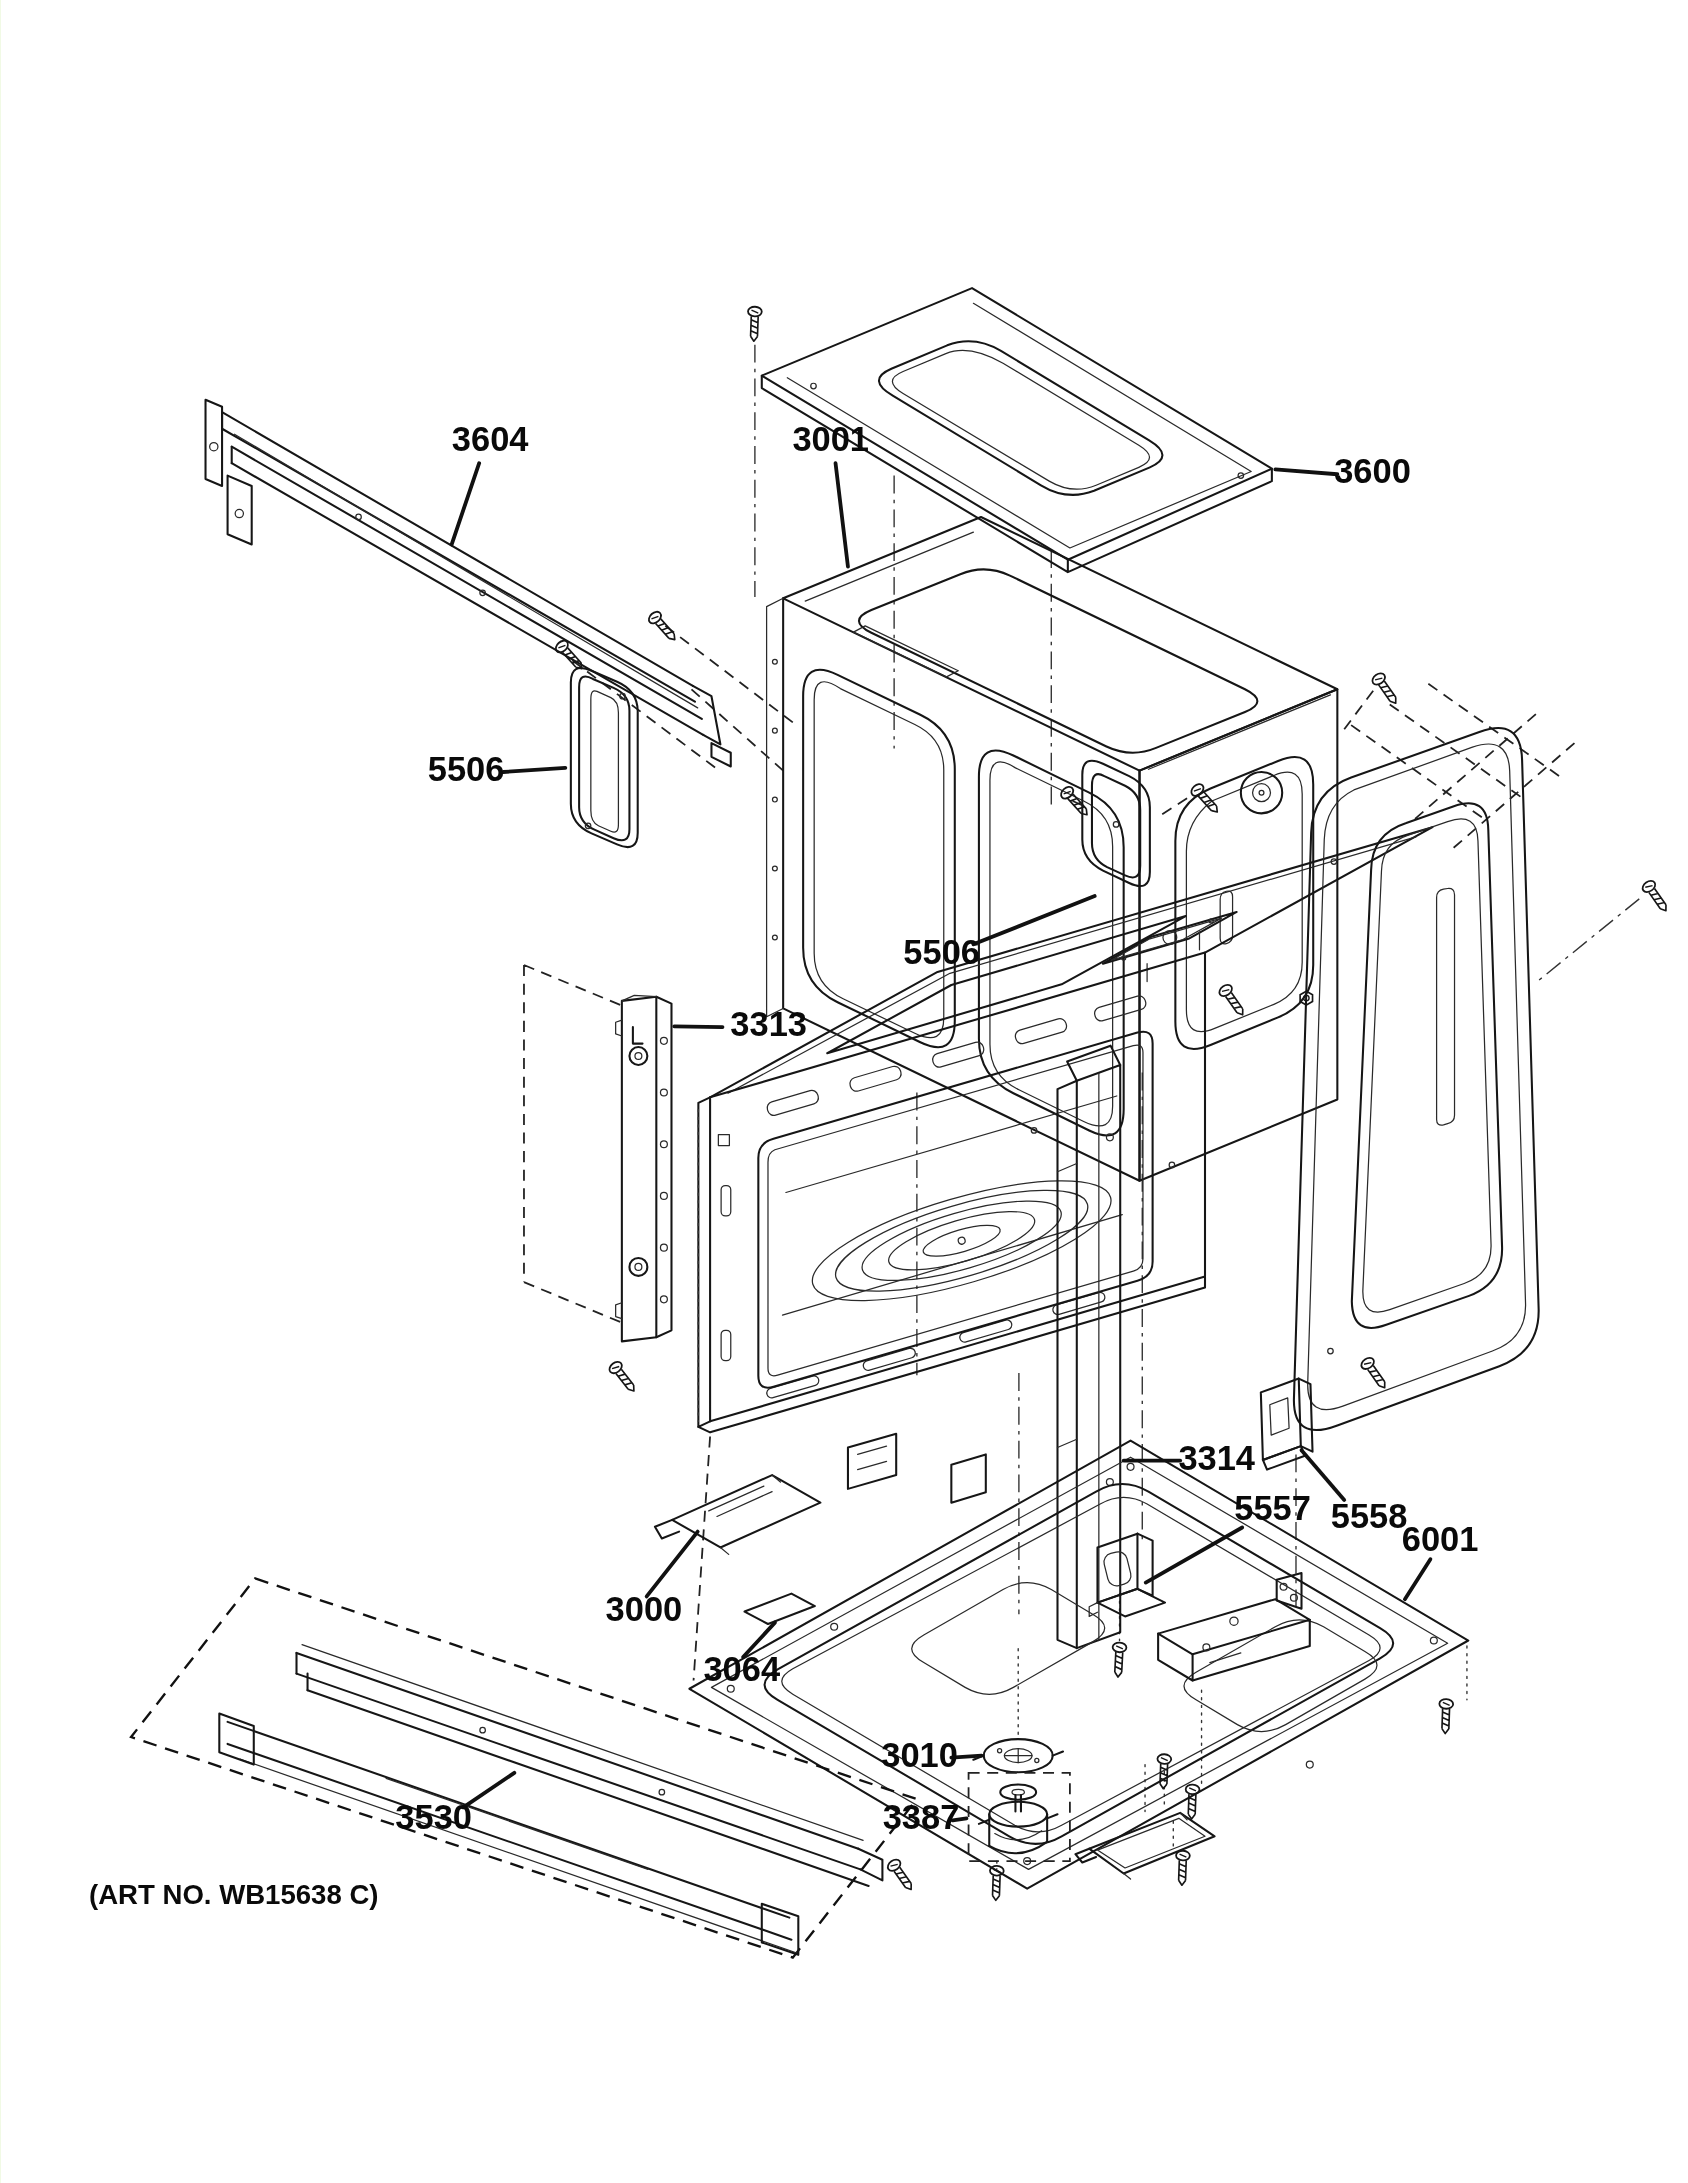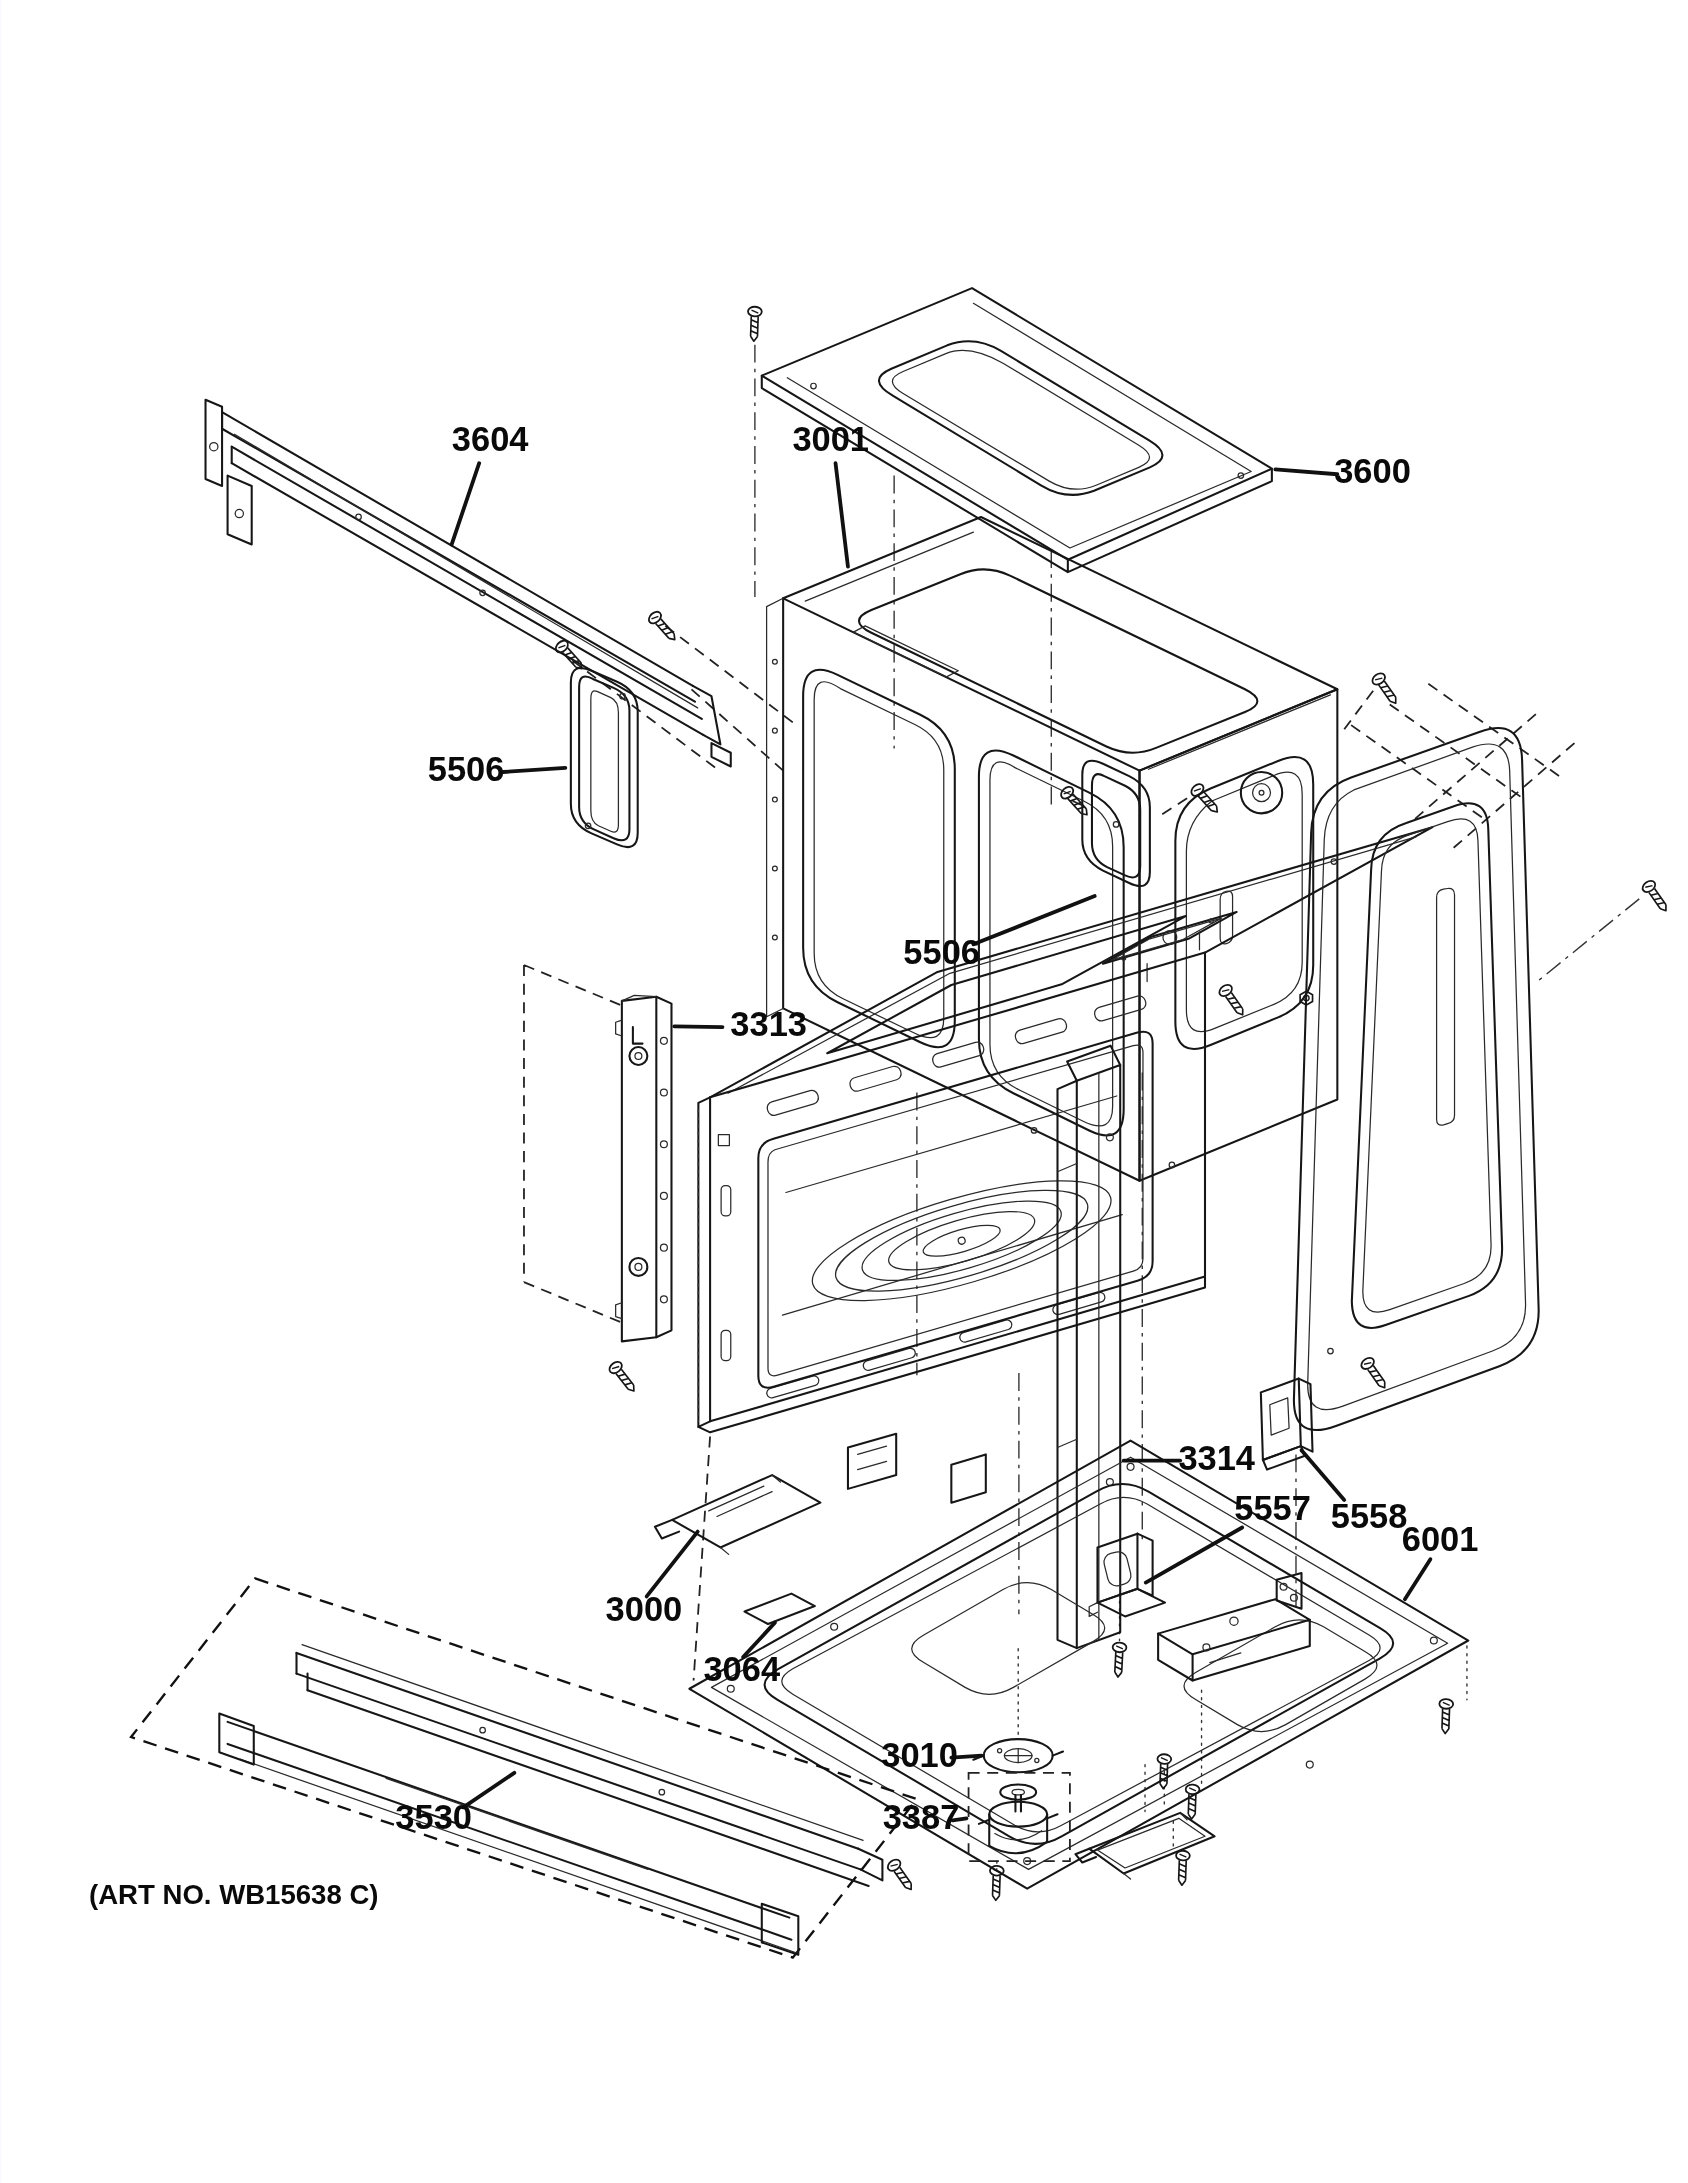--- a/index.html
+++ b/index.html
@@ -1,16 +1,16 @@
 <!DOCTYPE html>
 <html style="font-size:11px"><head>
 <meta charset="utf-8">
 <style>
   html,body{margin:0;padding:0;background:#ffffff;}
-  figure.diagram{margin:0;width:1689px;height:2183px;background:#c4b5fd;}
+  figure.diagram{margin:0;width:1689px;height:2183px;background:#84cc16;}
   svg{display:block;width:1689px;height:2183px;}
   
   .ln  {fill:none;stroke:#161616;stroke-width:3;stroke-linecap:round;stroke-linejoin:round;}
   .lt  {fill:none;stroke:#2a2a2a;stroke-width:1.8;stroke-linecap:round;stroke-linejoin:round;}
   .thk {fill:none;stroke:#111;stroke-width:5.5;stroke-linecap:round;}
   .dd  {fill:none;stroke:#333;stroke-width:2;stroke-dasharray:26 9 5 9;}
   .ds  {fill:none;stroke:#222;stroke-width:2.6;stroke-dasharray:16 11;}
   .dsb {fill:none;stroke:#111;stroke-width:3.4;stroke-dasharray:20 13;}
   .dt  {fill:none;stroke:#333;stroke-width:2;stroke-dasharray:3 8;stroke-linecap:round;}
   .lbl {font-family:"Liberation Sans",sans-serif;font-weight:bold;font-size:50px;fill:#0a0a0a;}

